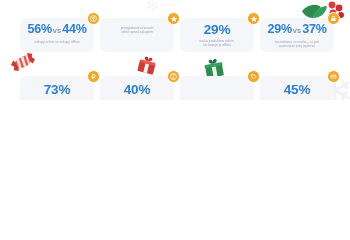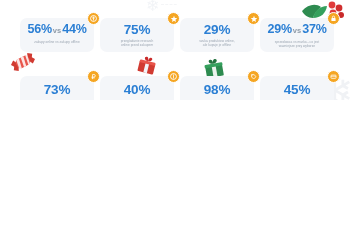--- a/index.html
+++ b/index.html
@@ -133,23 +133,20 @@
       <div class="badge">
         <svg width="7" height="7" viewBox="0 0 10 10">
             <circle cx="5" cy="5" r="4.2" fill="none" stroke="#ffffff" stroke-width="1.3"></circle>
             <path d="M5 2.6 v4.8 M3.6 4.2 h2.8" stroke="#ffffff" stroke-width="1.1" stroke-linecap="round"></path>
           </svg>
         <span class="badge-label">coin-icon</span>
       </div>
     </div>
 
     <div class="card card-top">
-      <div class="stat stat-solo">
-        <span>75%</span>
-      </div>
       <div class="sub">przegladanie research
 online przed zakupem</div>
       <div class="badge">
         <svg width="8" height="8" viewBox="0 0 10 10">
             <path d="M5 0.8 L6.1 3.6 L9 3.9 L6.8 5.9 L7.5 8.8 L5 7.2 L2.5 8.8 L3.2 5.9 L1 3.9 L3.9 3.6 Z" fill="#ffffff"></path>
           </svg>
         <span class="badge-label">star-icon</span>
       </div>
     </div>
 
@@ -205,23 +202,20 @@
       <div class="badge">
         <svg width="7" height="7" viewBox="0 0 10 10">
             <circle cx="5" cy="5" r="4.2" fill="none" stroke="#ffffff" stroke-width="1.3"></circle>
             <path d="M5 2.6 v4.8" stroke="#ffffff" stroke-width="1.1" stroke-linecap="round"></path>
           </svg>
         <span class="badge-label">coin-icon</span>
       </div>
     </div>
 
     <div class="card card-bottom">
-      <div class="stat stat-solo">
-        <span>98%</span>
-      </div>
       <div class="badge">
         <svg width="7" height="7" viewBox="0 0 10 10">
             <path d="M2.2 2.2 h3.4 l3 3 -3.4 3.4 -3 -3 Z" fill="none" stroke="#ffffff" stroke-width="1.1" stroke-linejoin="round"></path>
             <circle cx="4" cy="4" r="0.7" fill="#ffffff"></circle>
           </svg>
         <span class="badge-label">tag-icon</span>
       </div>
     </div>
 
     <div class="card card-bottom">

